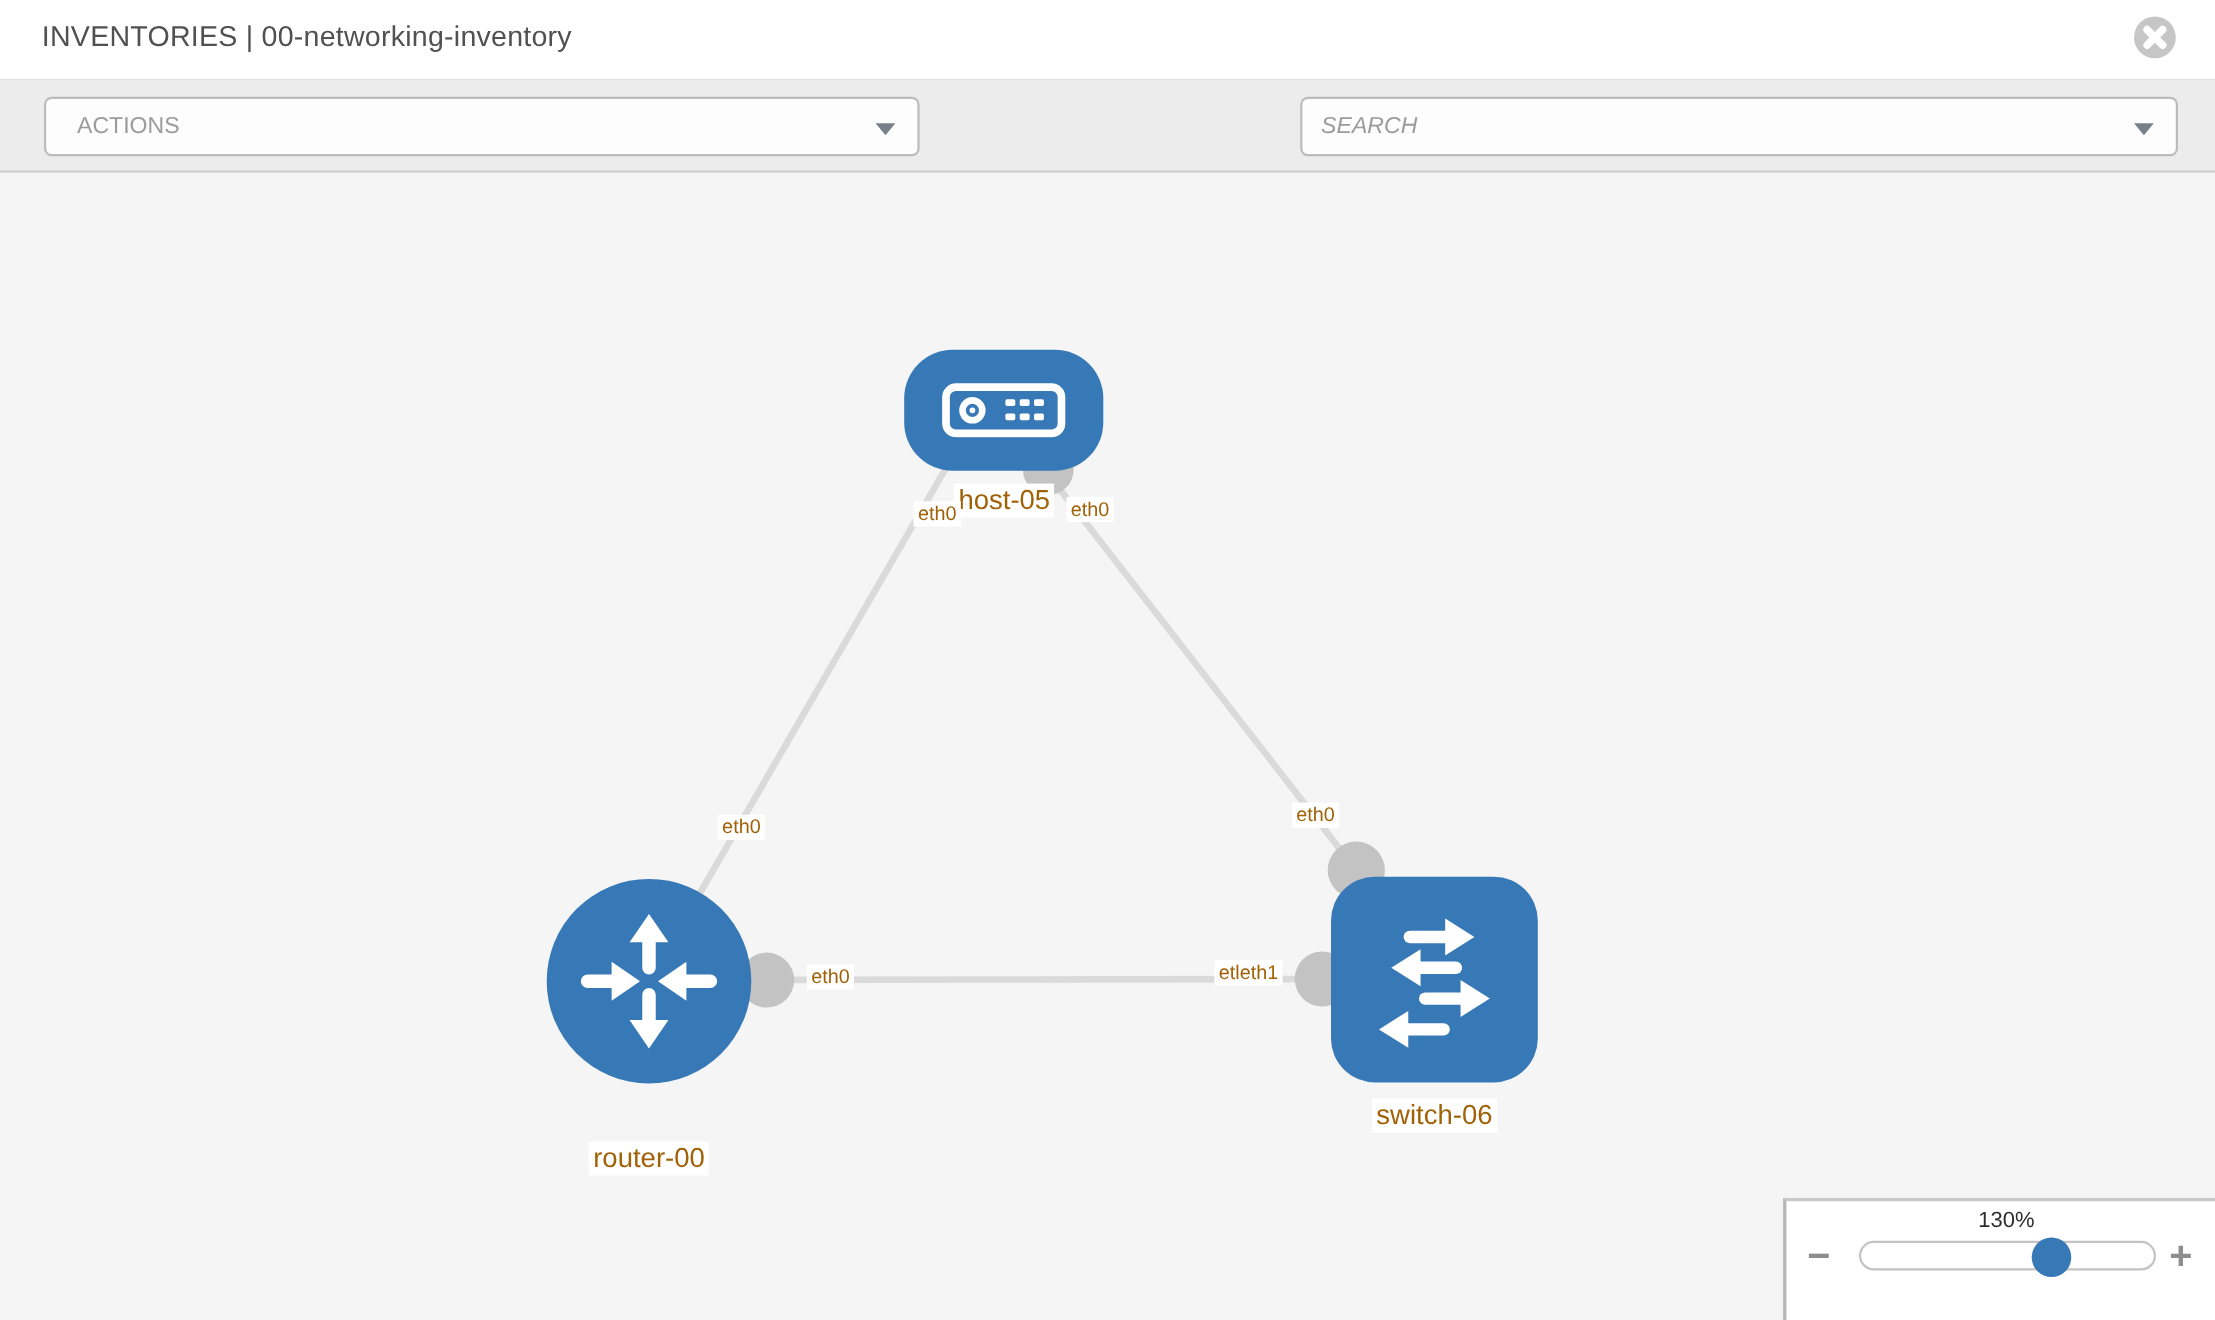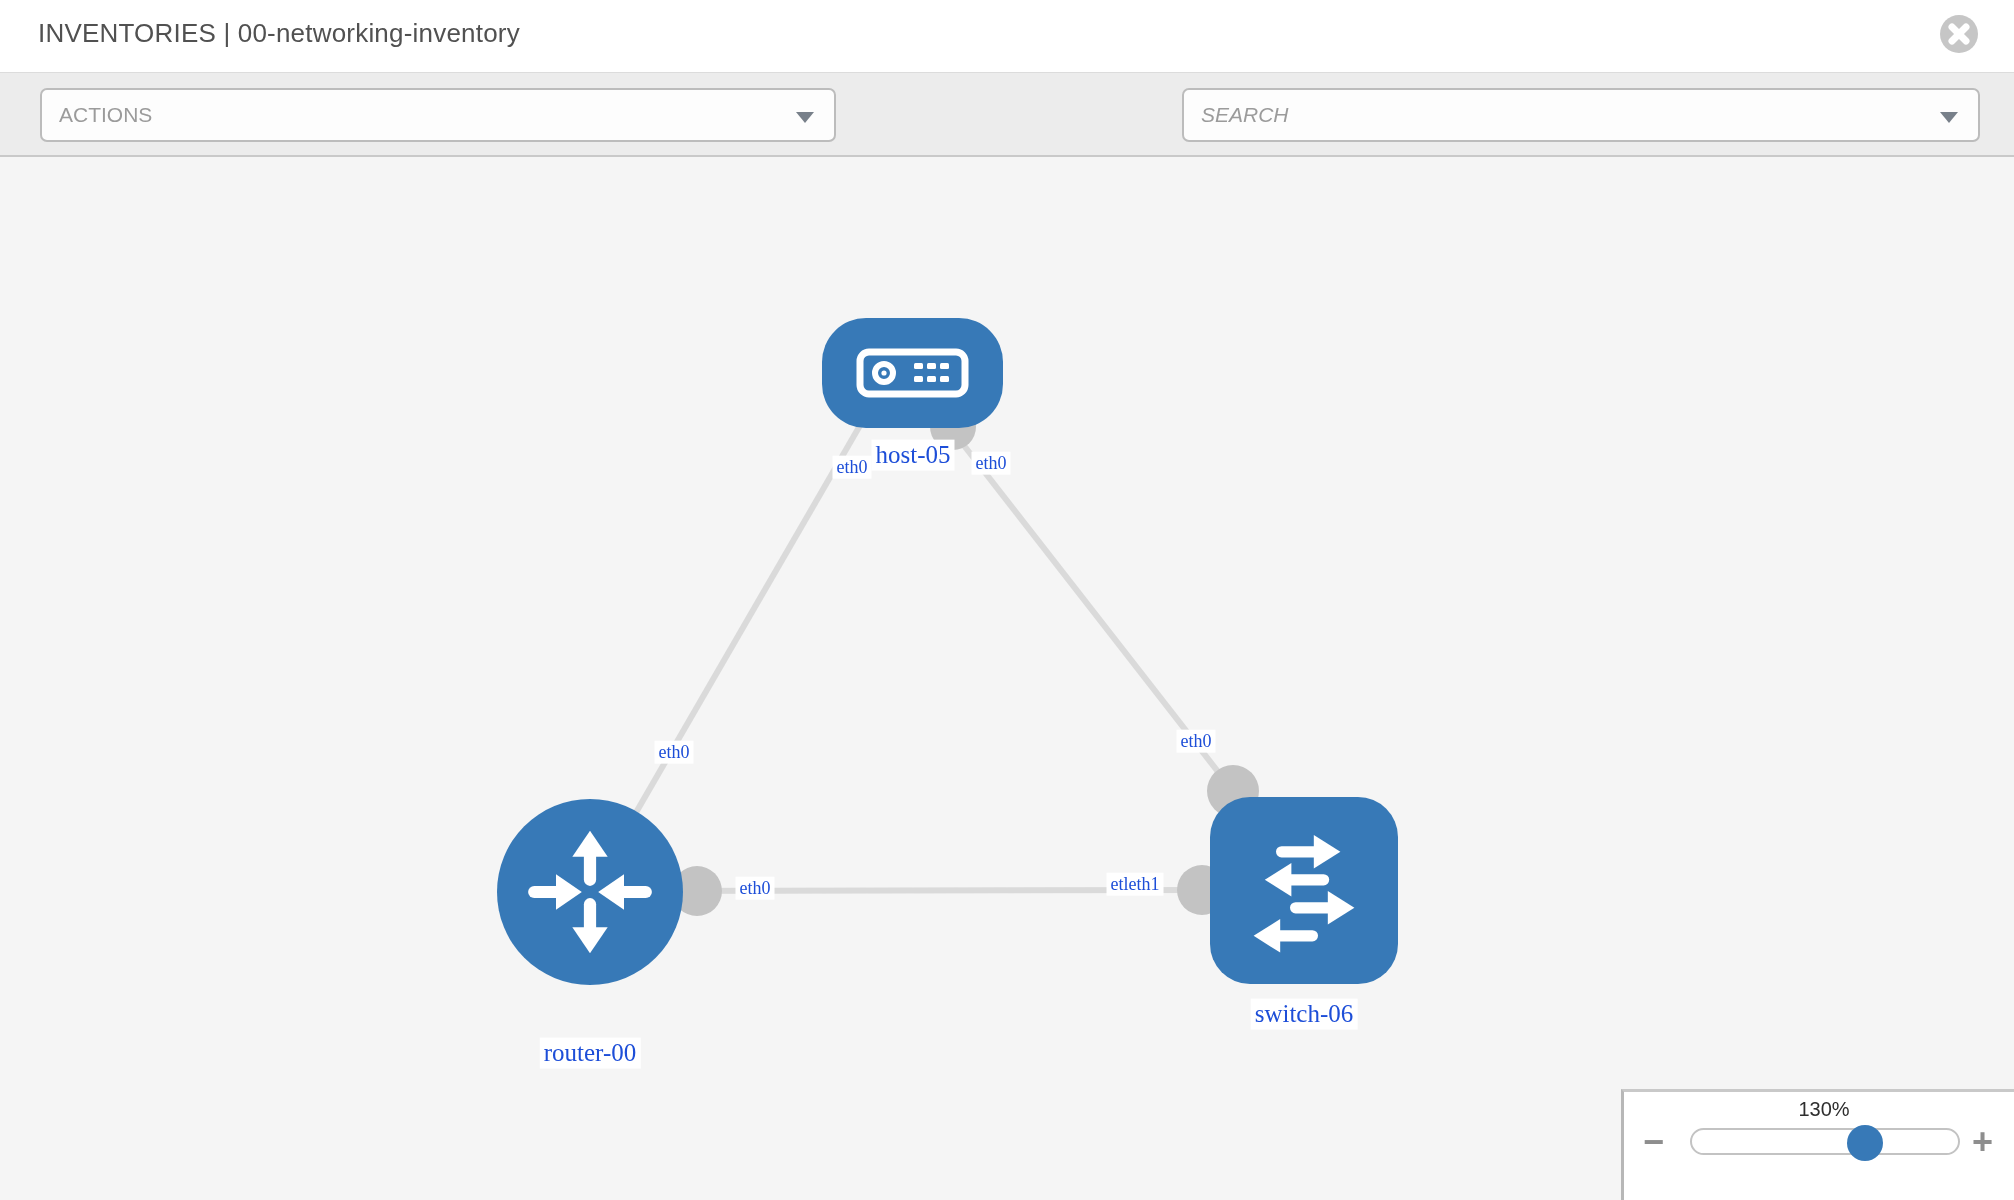--- a/index.html
+++ b/index.html
@@ -10,42 +10,42 @@
   .panel-header { position:absolute; left:0; top:0; width:2014px; height:72px; background:#ffffff; }
   .panel-title { position:absolute; left:38px; top:18px; font-size:26px; font-weight:400; color:#515151; letter-spacing:0.2px; }
   .close-btn { position:absolute; right:36px; top:15px; width:38px; height:38px; border-radius:50%; background:#c6c6c6; cursor:pointer; }
   .close-btn svg { position:absolute; left:0; top:0; }
 
   
   .toolbar { position:absolute; left:0; top:72px; width:2014px; height:85px; background:#ececec; border-top:1px solid #dcdcdc; border-bottom:2px solid #c9c9c9; }
   .select-box { position:absolute; top:15px; height:54px; background:#fdfdfd; border:2px solid #bcbcbc; border-radius:7px; display:flex; align-items:center; }
   .actions-box { left:40px; width:796px; }
   .search-box { left:1182px; width:798px; }
-  .select-box .box-label { font-size:21px; color:#9b9b9b; padding-left:17px; }
+  .select-box .box-label { font-size:21px; color:#9b9b9b; padding-left:28px; }
   .search-box input { border:none; outline:none; background:transparent; font-size:21px; color:#6a6a6a; padding-left:17px; width:700px; font-family:inherit;font-style:italic; }
   .search-box input::placeholder { color:#9b9b9b; opacity:1; }
   .caret { position:absolute; right:20px; top:22px; width:0; height:0; border-left:9px solid transparent; border-right:9px solid transparent; border-top:11px solid #78808a; }
   .tool-icon { position:absolute; top:98px; width:36px; height:36px; }
   .tool-icon svg { width:100%; height:100%; fill:#7f8791; }
   .wrench-icon { left:1050px; }
   .key-icon { left:1117px; }
 
   
   .canvas { position:absolute; left:0; top:157px; width:2014px; height:1043px; background:#f5f5f5; overflow:hidden; }
   .links-svg { position:absolute; left:0; top:0; }
   .links-svg line { stroke:#dadada; stroke-width:6; }
   .links-svg circle { fill:#c3c3c3; }
 
   .node { position:absolute; background:#3779b7; }
   .node svg { position:absolute; }
   .node-host { left:822px; top:161px; width:181px; height:110px; border-radius:44px; }
   .node-router { left:497px; top:642px; width:186px; height:186px; border-radius:50%; }
   .node-switch { left:1210px; top:640px; width:188px; height:187px; border-radius:40px; }
 
-  .diagram-label { position:absolute; transform:translate(-50%,-50%); background:#ffffff; color:#1d4ed8; white-space:nowrap; line-height:1.15; padding:1px 4px;font-family:Liberation Serif, serif; }
+  .diagram-label { position:absolute; transform:translate(-50%,-50%); background:#ffffff; color:#a16207; white-space:nowrap; line-height:1.15; padding:1px 4px; }
   .node-label { font-size:25px; }
   .if-label { font-size:18px; }
 
   
   .zoom-panel { position:absolute; left:1621px; top:932px; width:393px; height:111px; background:#ffffff; border-left:3px solid #b7b7b7; border-top:3px solid #c9c9c9; }
   .zoom-level { position:absolute; left:66px; top:6px; width:268px; text-align:center; font-size:20px; color:#2e2e2e; }
   .zoom-minus, .zoom-plus { position:absolute; font-size:36px; font-weight:700; color:#8e8e8e; cursor:pointer; line-height:1; }
   .zoom-minus { left:19px; top:32px; }
   .zoom-plus { left:348px; top:32px; }
   .zoom-track { position:absolute; left:66px; top:36px; width:270px; height:27px; background:#ffffff; border:2px solid #c3c3c3; border-radius:14px; cursor:pointer; }

